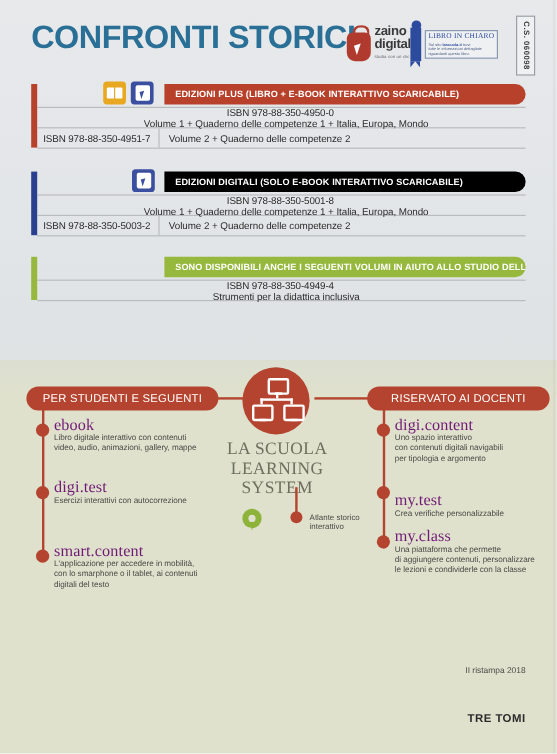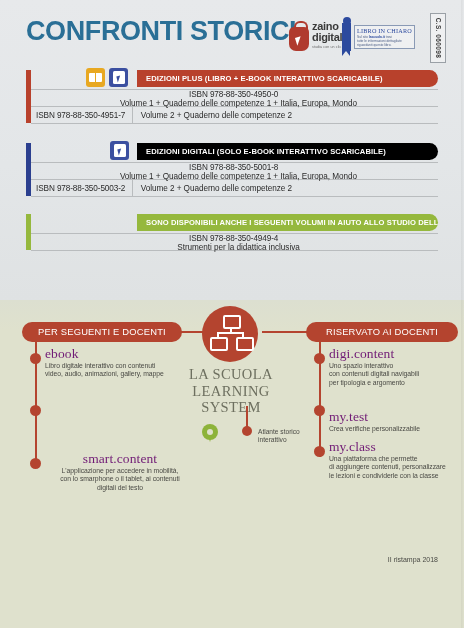--- a/index.html
+++ b/index.html
@@ -356,39 +356,45 @@
         <div class="isbn">ISBN 978-88-350-4949-4</div>
         <div class="sep"></div>
         <div class="desc">Strumenti per la didattica inclusiva</div>
       </div>
     </div>
   </div>
 
   <div class="connector conn-left"></div>
   <div class="connector conn-right"></div>
 
-  <div class="pill pill-left">PER SEGUENTI E DOCENTI</div>
+  <div class="pill pill-left">PER STUDENTI E SEGUENTI</div>
   <div class="pill pill-right">RISERVATO AI DOCENTI</div>
 
   <div class="vline vline-left"></div>
   <div class="vline vline-right"></div>
 
   <div class="bullet" style="left:30px;top:353px;"></div>
   <div class="feat" style="left:45px;top:347px;width:145px;">
     <div class="fname">ebook</div>
     <div class="fdesc">
       <span>Libro digitale interattivo con contenuti</span><br>
       <span>video, audio, animazioni, gallery, mappe</span>
     </div>
   </div>
 
   <div class="bullet" style="left:30px;top:405px;"></div>
+  <div class="feat" style="left:45px;top:399px;width:145px;">
+    <div class="fname">digi.test</div>
+    <div class="fdesc">
+      <span>Esercizi interattivi con autocorrezione</span>
+    </div>
+  </div>
 
   <div class="bullet" style="left:30px;top:458px;"></div>
-  <div class="feat" style="left:45px;top:452px;width:150px;text-align:center;">
+  <div class="feat" style="left:45px;top:452px;width:150px;">
     <div class="fname">smart.content</div>
     <div class="fdesc">
       <span>L'applicazione per accedere in mobilità,</span><br>
       <span>con lo smarphone o il tablet, ai contenuti</span><br>
       <span>digitali del testo</span>
     </div>
   </div>
 
   <div class="bullet" style="left:314px;top:353px;"></div>
   <div class="feat" style="left:329px;top:347px;width:135px;">
@@ -441,14 +447,15 @@
     <div class="pin">
         <div class="hole"></div>
       </div>
     <div class="atl-txt">
       <span>Atlante storico</span><br>
       <span>interattivo</span>
     </div>
   </div>
 
   <div class="ristampa">II ristampa 2018</div>
+  <div class="tretomi">TRE TOMI</div>
 
 </div>
 
 </body></html>

